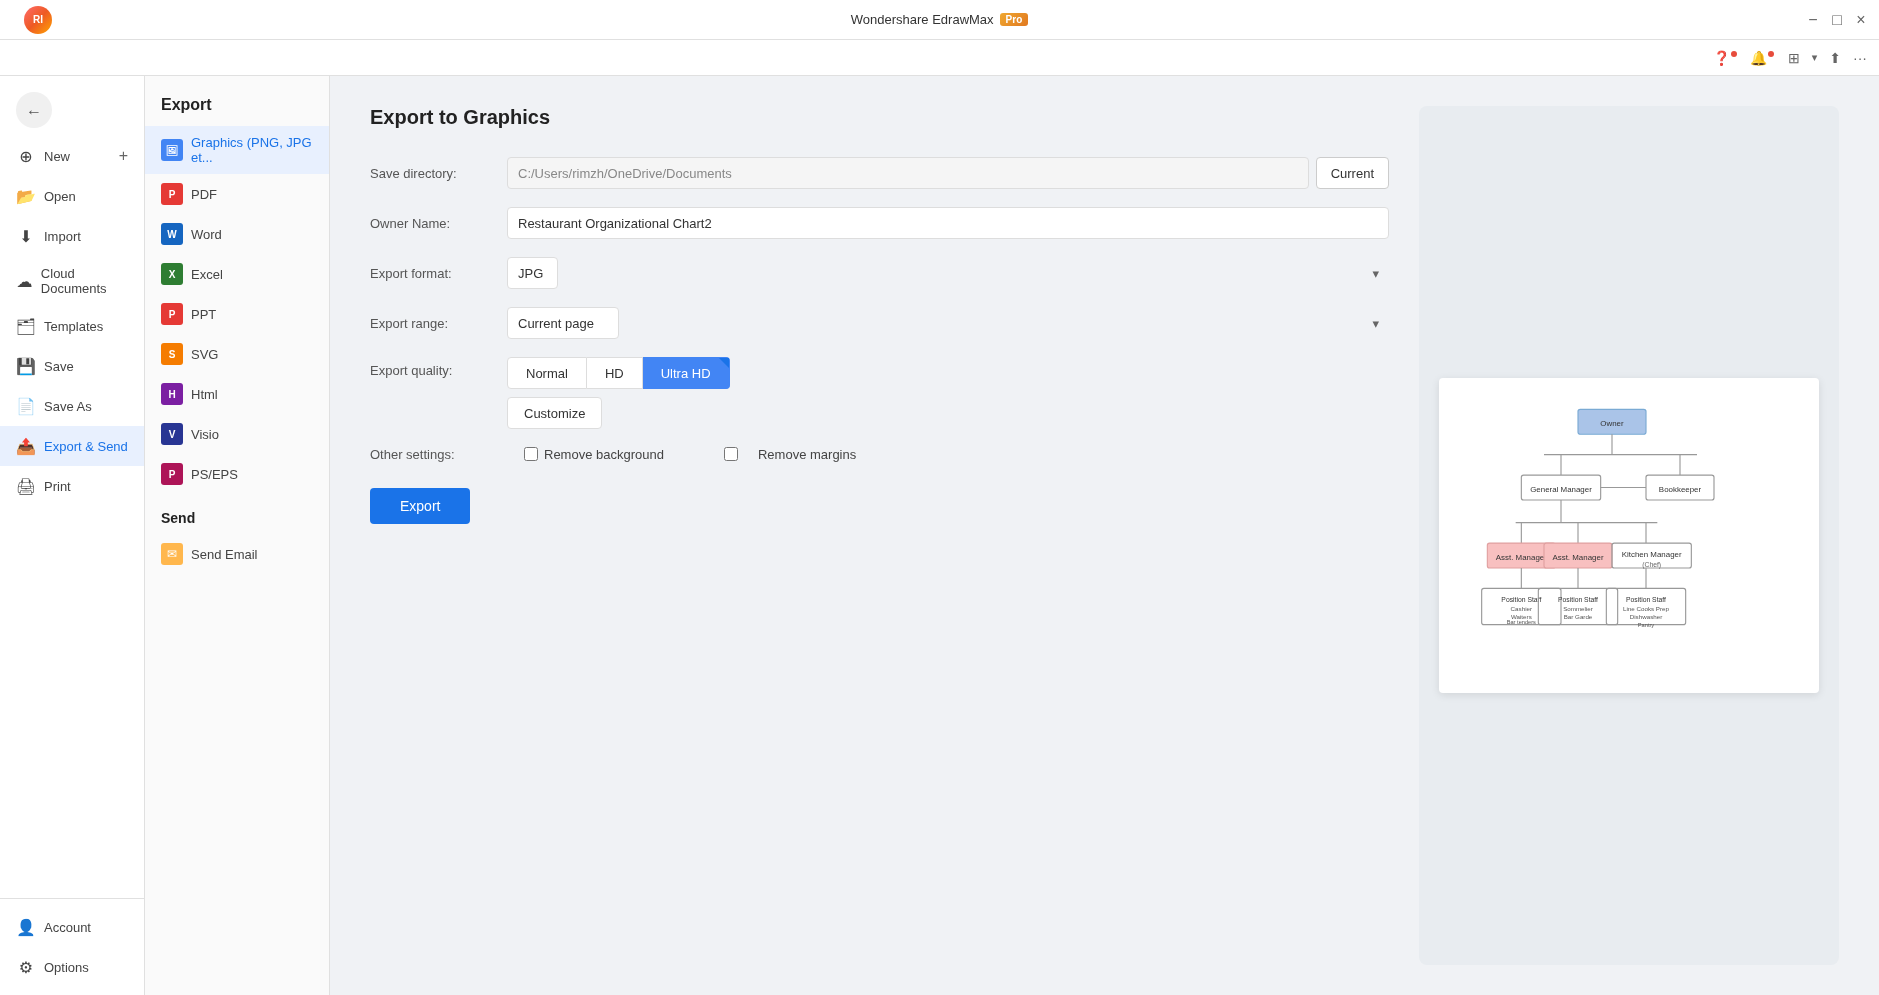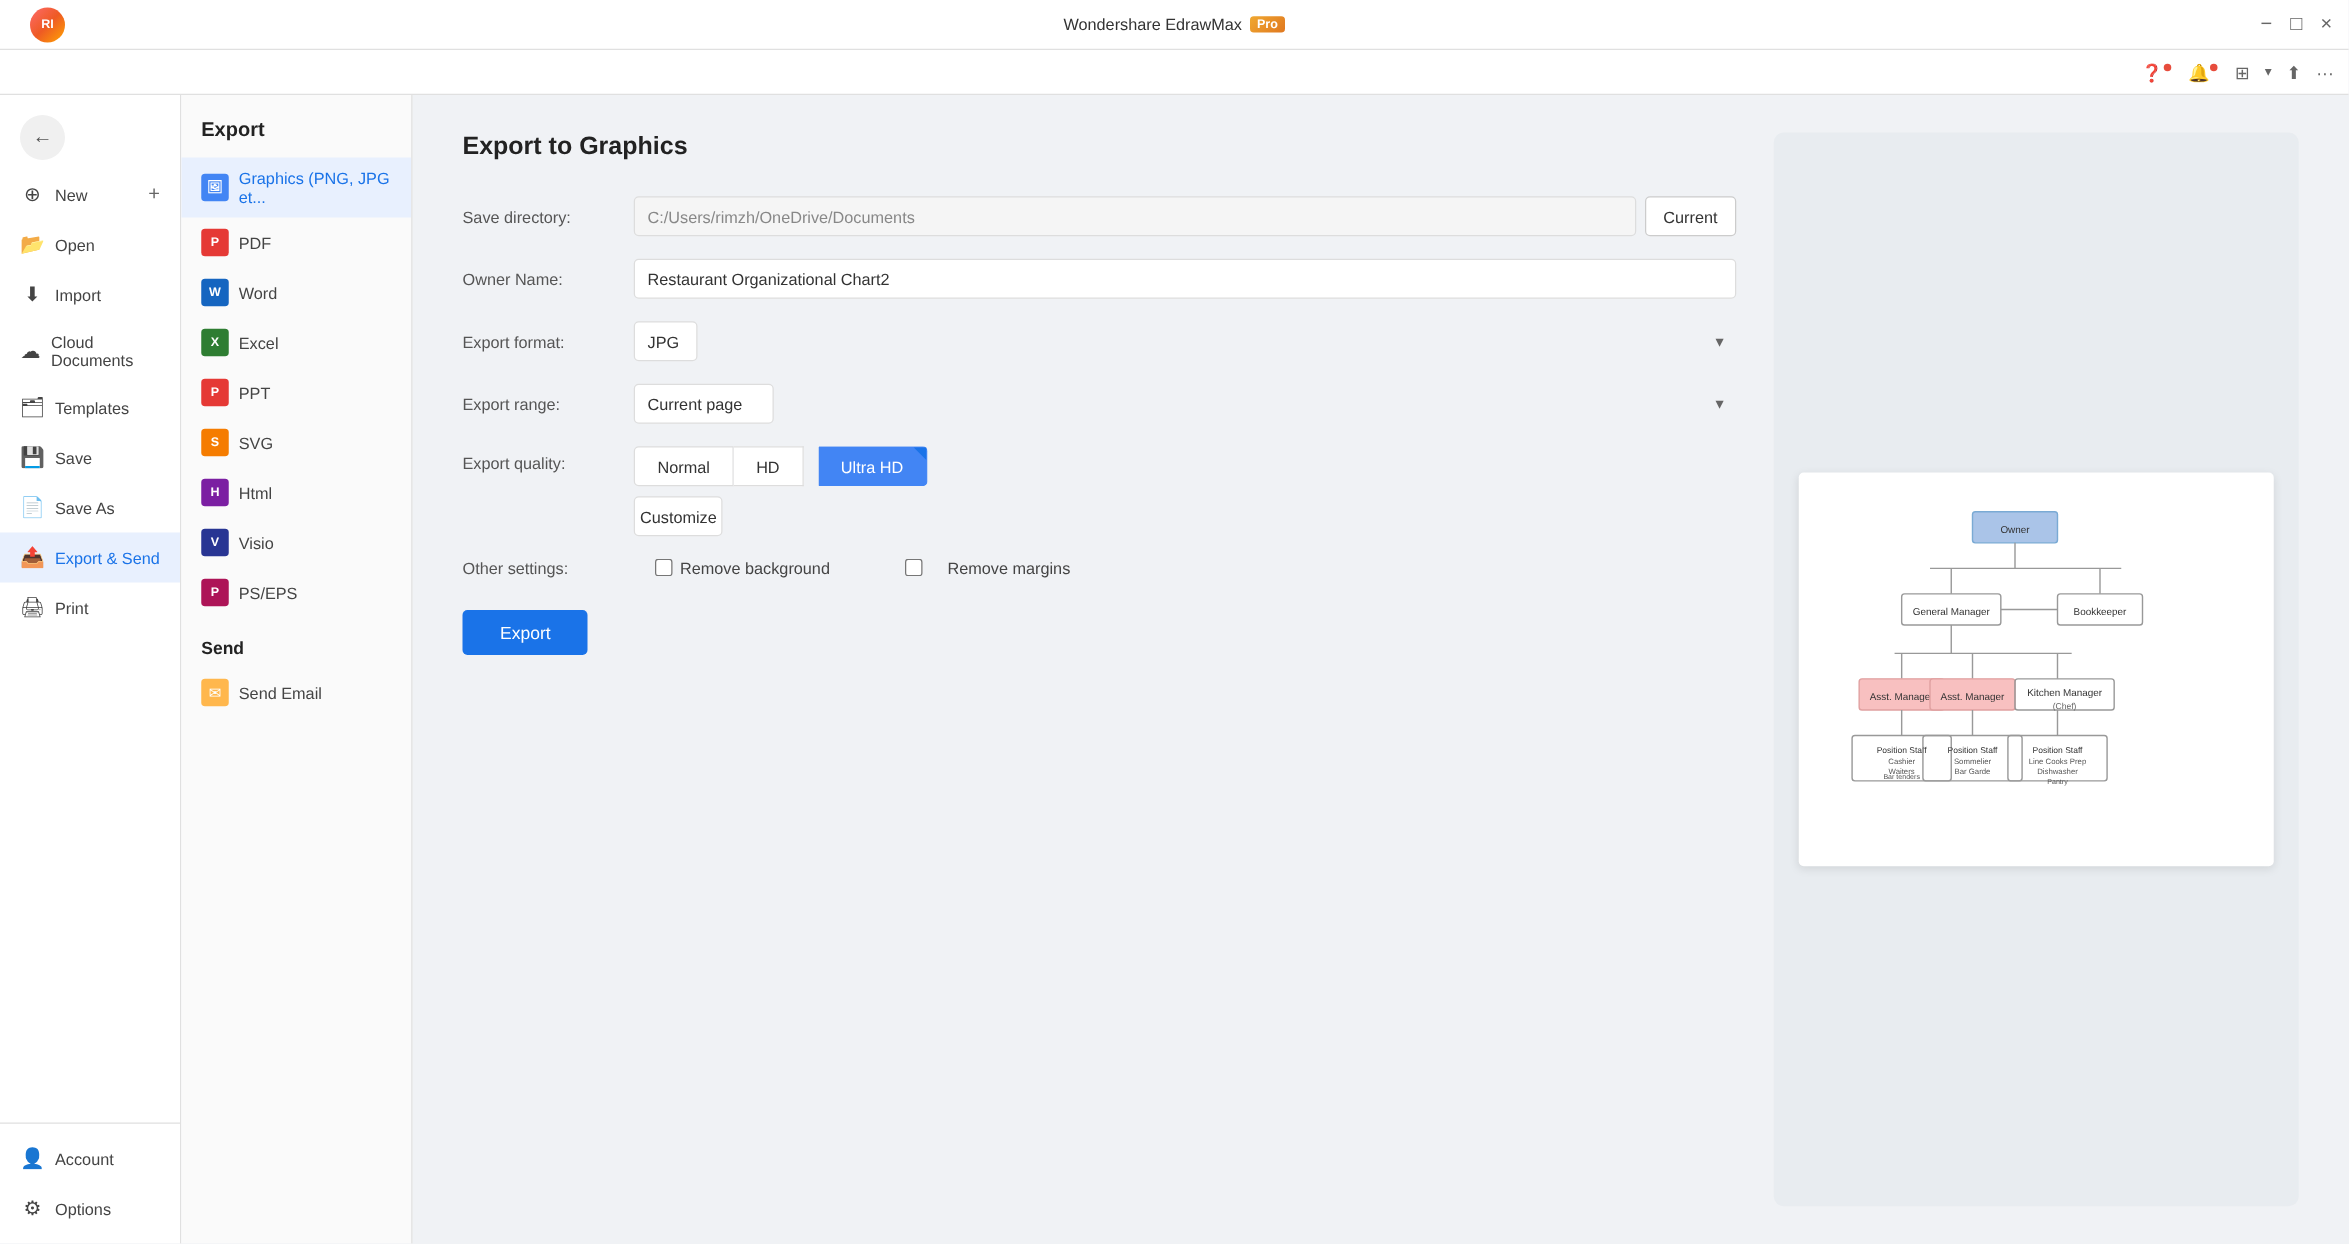--- a/index.html
+++ b/index.html
@@ -331,31 +331,31 @@
       height: 32px;
       padding: 0 18px;
       border: 1px solid #ddd;
       background: #fff;
       font-size: 13px;
       cursor: pointer;
       color: #333;
       position: relative;
     }
     .quality-btn:first-child { border-radius: 4px 0 0 4px; }
-    .quality-btn:last-child { border-radius: 0 4px 4px 0; border-left: none; margin-left: 12px; }
+    .quality-btn:last-child { border-radius: 0 4px 4px 0; border-left: none; }
     .quality-btn.middle { border-left: none; }
     .quality-btn.active {
       background: #4285f4;
       color: #fff;
       border-color: #4285f4;
       z-index: 1;
     }
     .customize-btn {
       height: 32px;
-      padding: 0 4px;
+      padding: 0 16px;
       border: 1px solid #ddd;
       border-radius: 4px;
       background: #fff;
       font-size: 13px;
       cursor: pointer;
       color: #333;
       margin-top: 8px;
     }
     .watermark-btns {
       display: flex;

